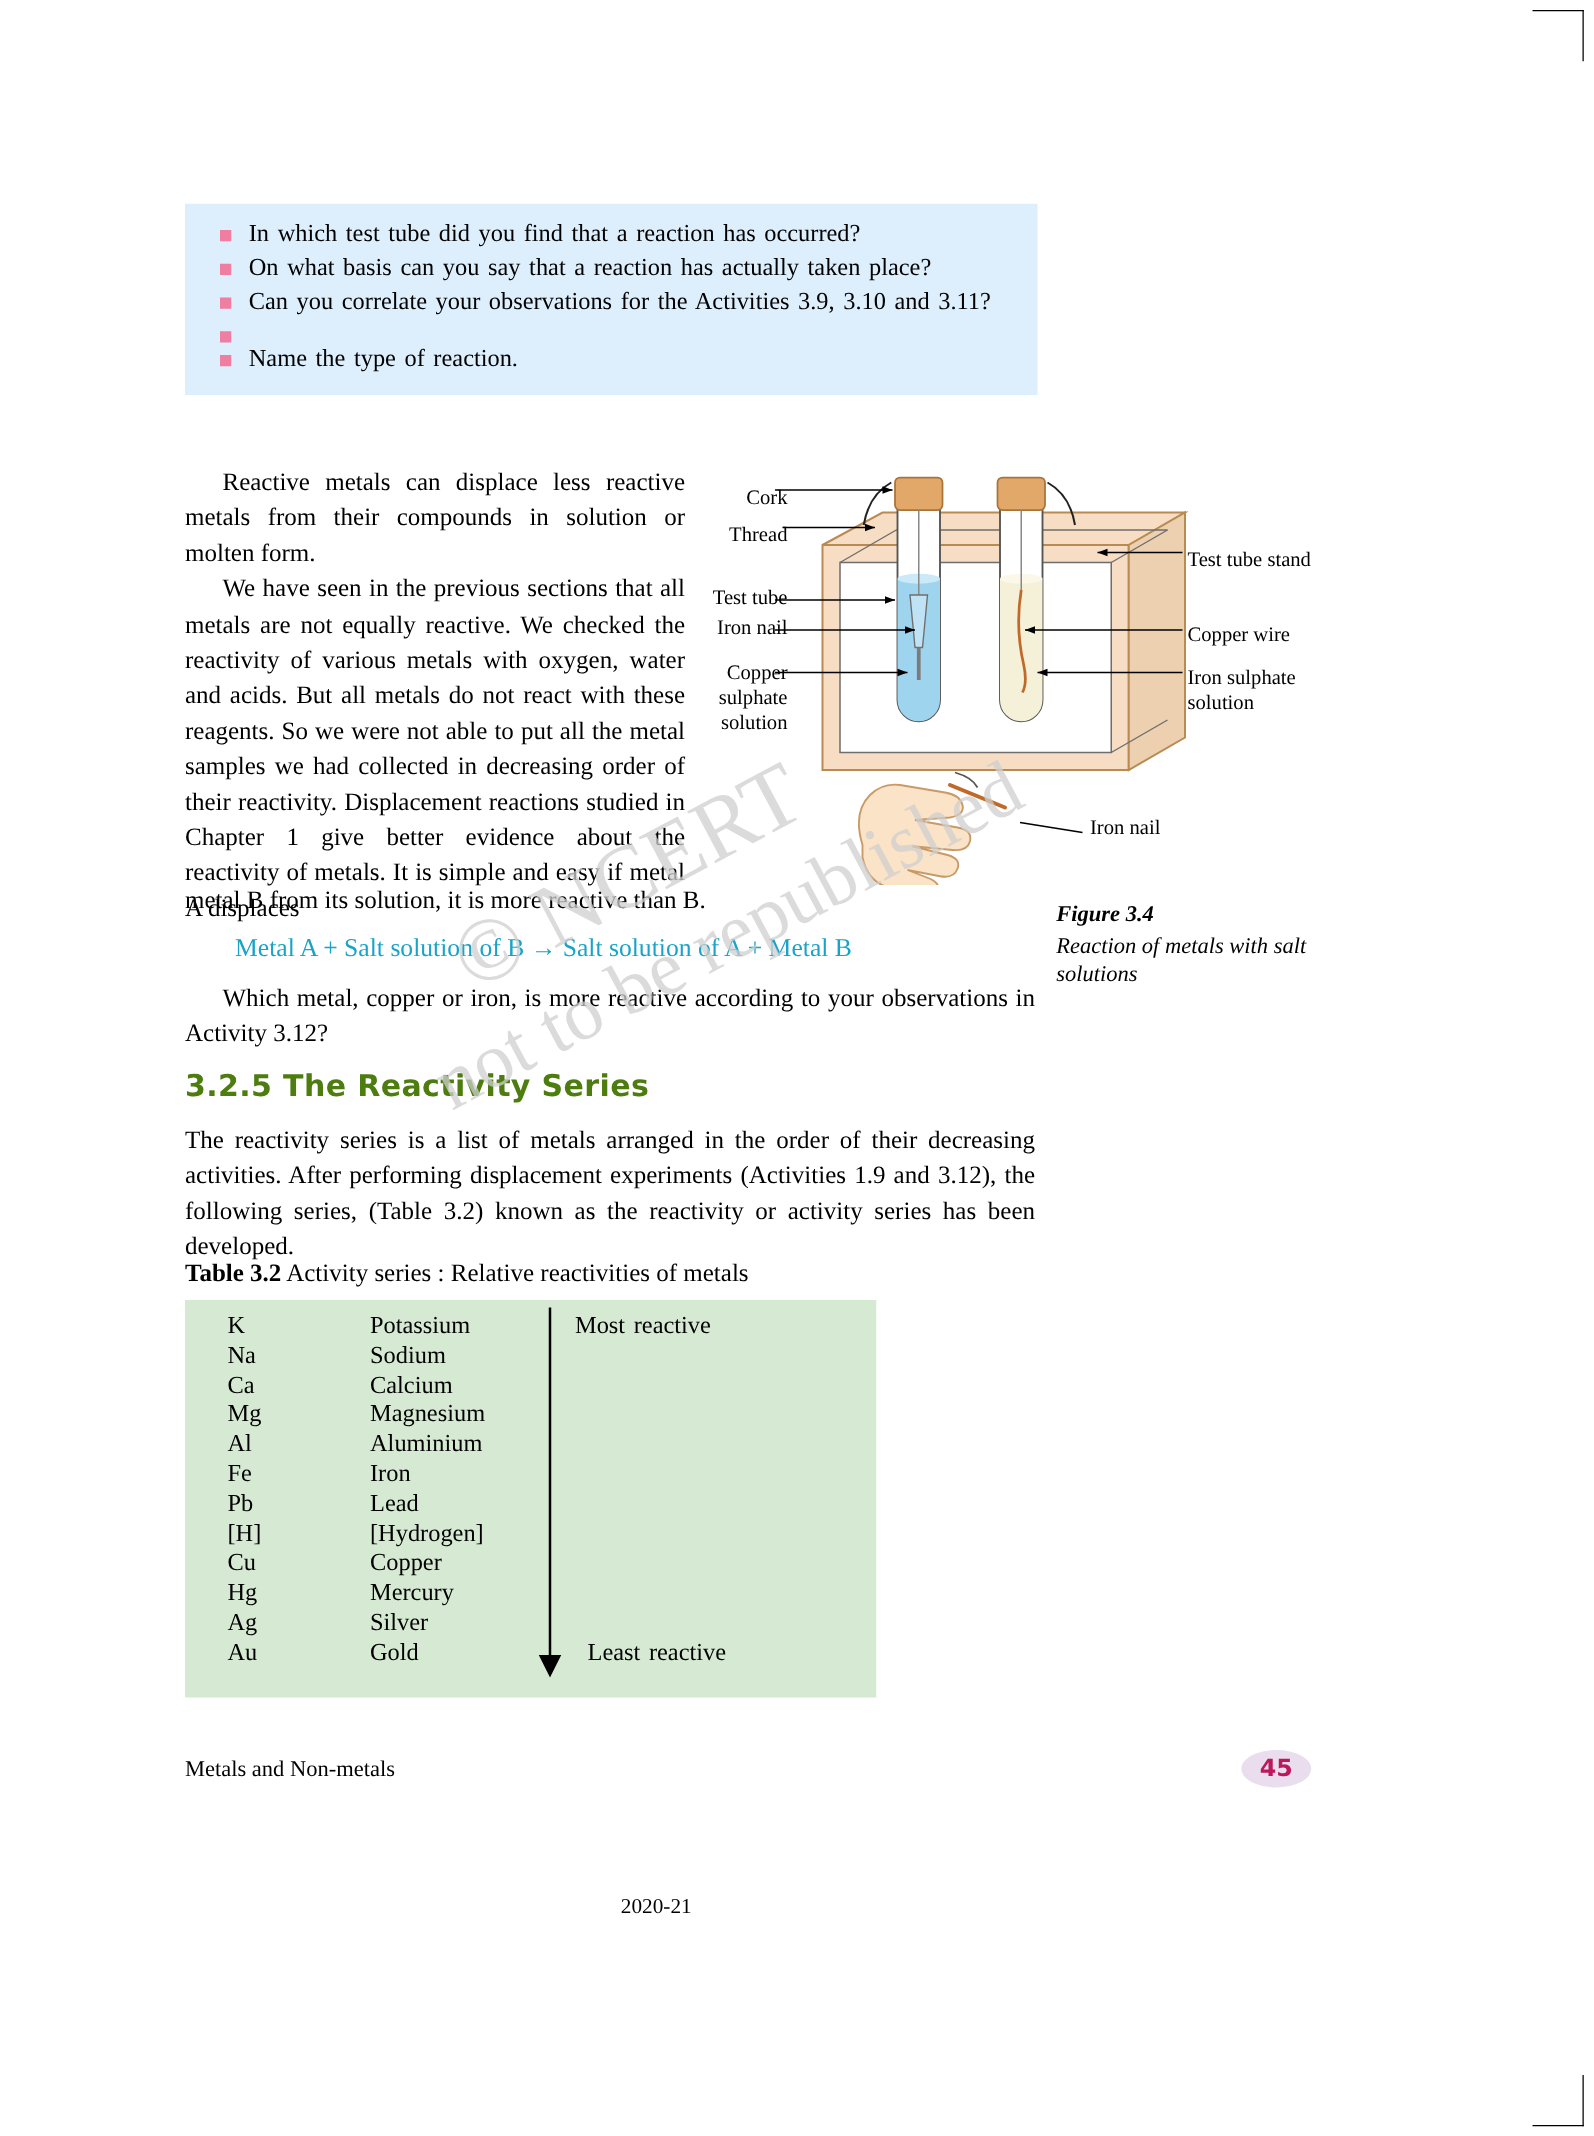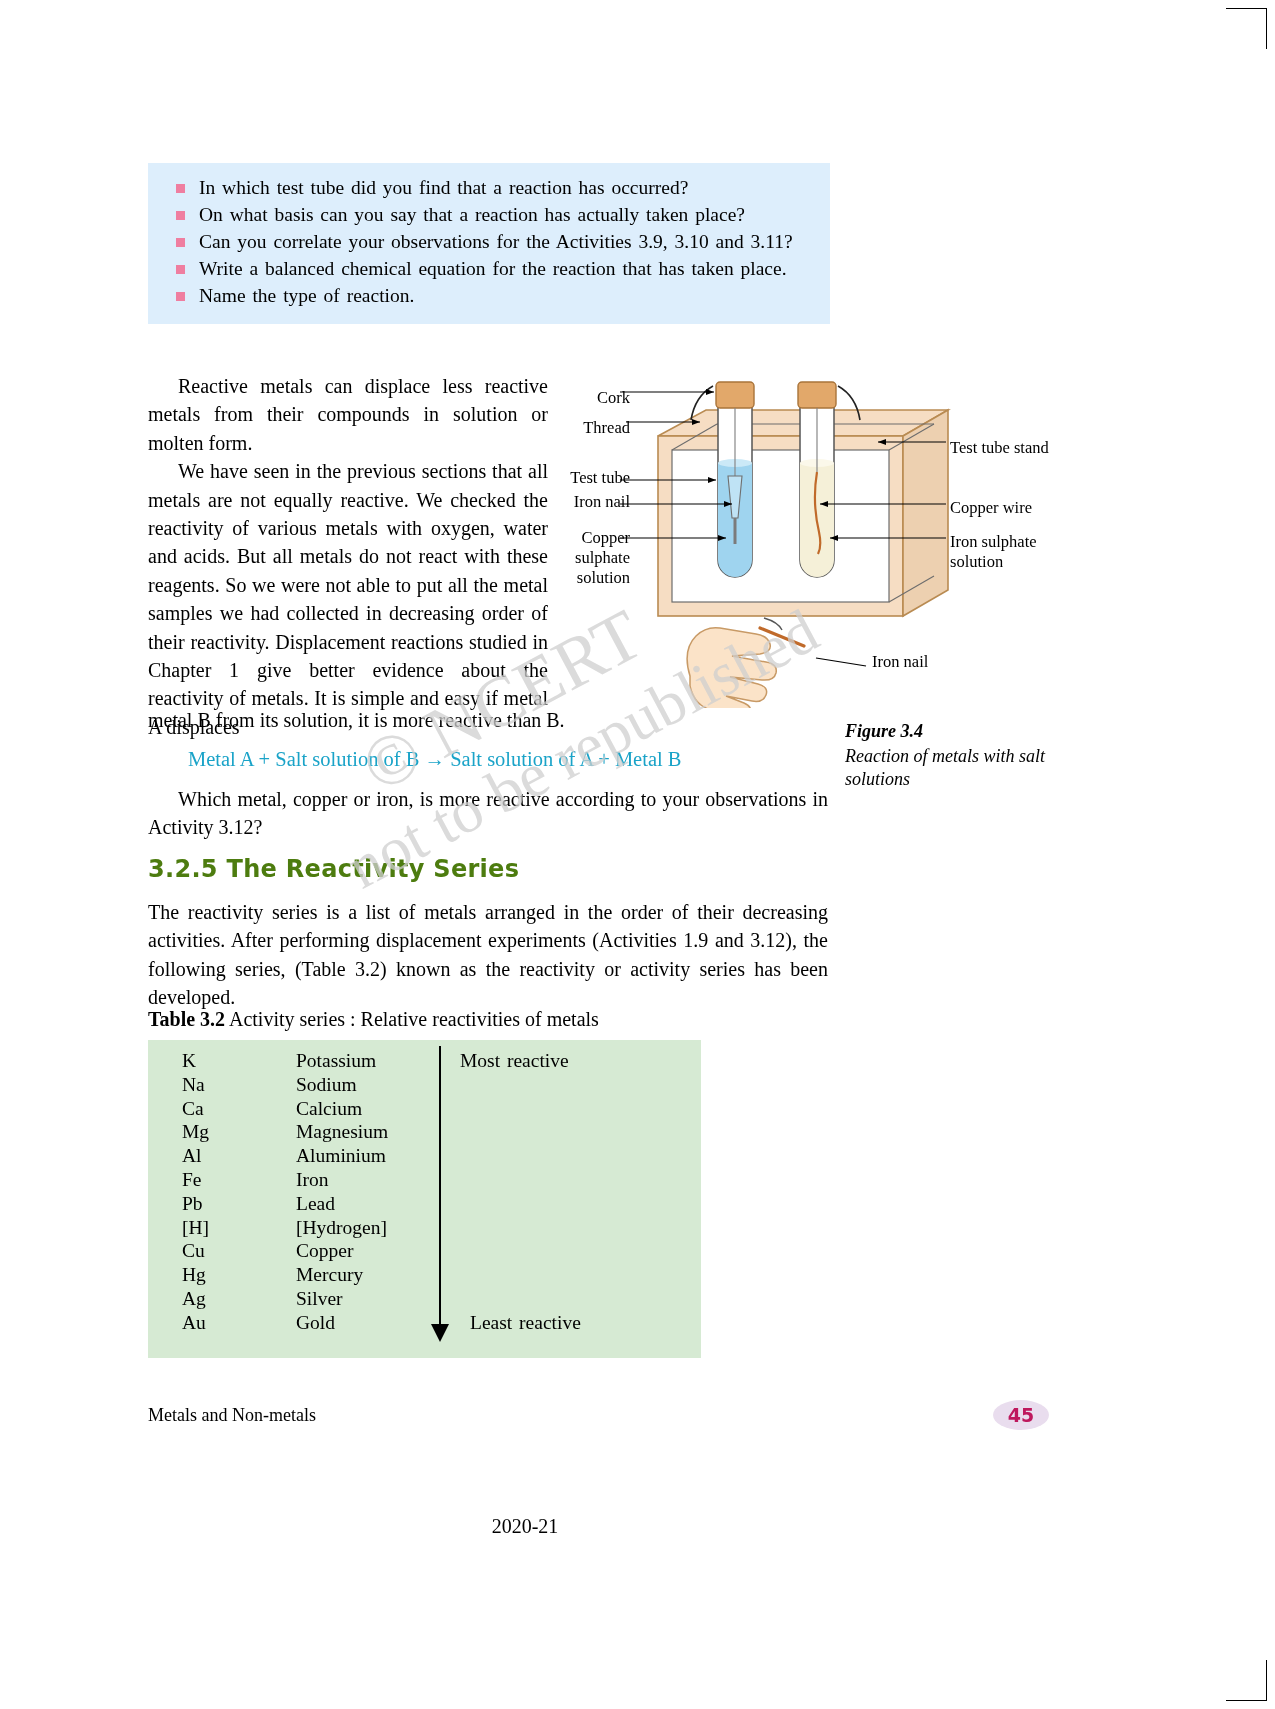--- a/index.html
+++ b/index.html
@@ -241,21 +241,21 @@
     align-items: center;
     justify-content: center;
     font-family: "DejaVu Sans", sans-serif;
   }
   .year-stamp {
     position: absolute;
     left: 0;
     top: 1515px;
     width: 1050px;
     text-align: center;
-    font-size: 20px;
+    font-size: 17px;
   }
 
   
   .watermark {
     position: absolute;
     left: 330px;
     top: 560px;
     width: 640px;
     height: 380px;
     pointer-events: none;
@@ -286,21 +286,20 @@
     <div class="q-item">
       <span class="q-bullet"></span>
       <span class="q-text">On what basis can you say that a reaction has actually taken place?</span>
     </div>
     <div class="q-item">
       <span class="q-bullet"></span>
       <span class="q-text">Can you correlate your observations for the Activities 3.9, 3.10 and 3.11?</span>
     </div>
     <div class="q-item">
       <span class="q-bullet"></span>
-      <span class="q-text">Write a balanced chemical equation for the reaction that has taken place.</span>
     </div>
     <div class="q-item">
       <span class="q-bullet"></span>
       <span class="q-text">Name the type of reaction.</span>
     </div>
   </div>
 
   <div class="figure-area">
     <svg width="560" height="340" viewBox="0 0 560 340" xmlns="http://www.w3.org/2000/svg">
 

